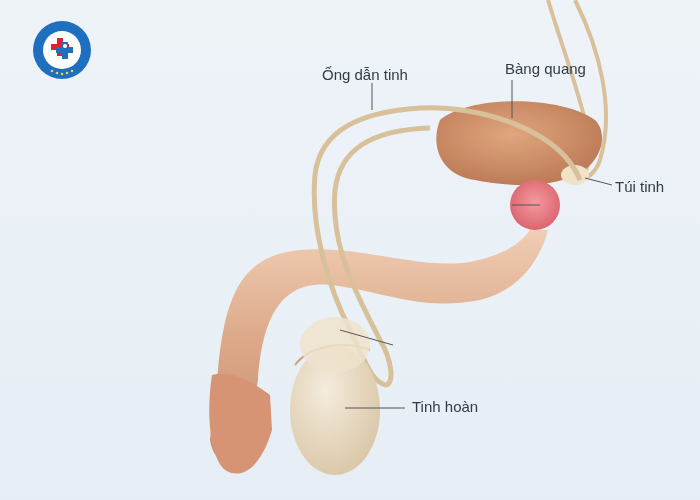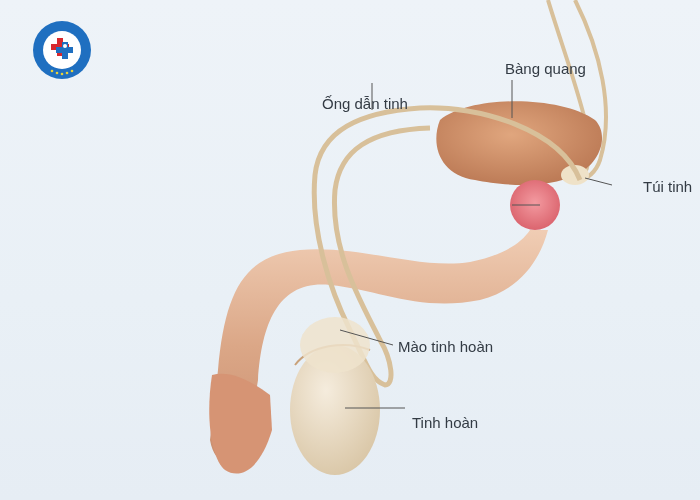--- a/index.html
+++ b/index.html
@@ -72,18 +72,17 @@
     <g stroke="#555555" stroke-width="1">
       <line x1="372" y1="83" x2="372" y2="110"></line>
       <line x1="512" y1="80" x2="512" y2="118"></line>
       <line x1="585" y1="178" x2="612" y2="185"></line>
       <line x1="512" y1="205" x2="540" y2="205"></line>
       <line x1="340" y1="330" x2="393" y2="345"></line>
       <line x1="345" y1="408" x2="405" y2="408"></line>
     </g>
   </svg>
 
-  <div class="label" style="left:322px;top:66px;margin-top:29px;">Ống dẫn tinh</div>
+  <div class="label" style="left:322px;top:66px;">Ống dẫn tinh</div>
   <div class="label" style="left:472px;top:60px;margin-left:33px;">Bàng quang</div>
-  <div class="label" style="left:615px;top:178px;margin-left:28px;">Túi tinh</div>
-  <div class="label" style="left:398px;top:338px;">Mào tinh hoàn</div>
-  <div class="label" style="left:412px;top:398px;margin-top:16px;">Tinh hoàn</div>
+  <div class="label" style="left:615px;top:178px;">Túi tinh</div>
+  <div class="label" style="left:412px;top:398px;">Tinh hoàn</div>
 </div>
 
 </body></html>

